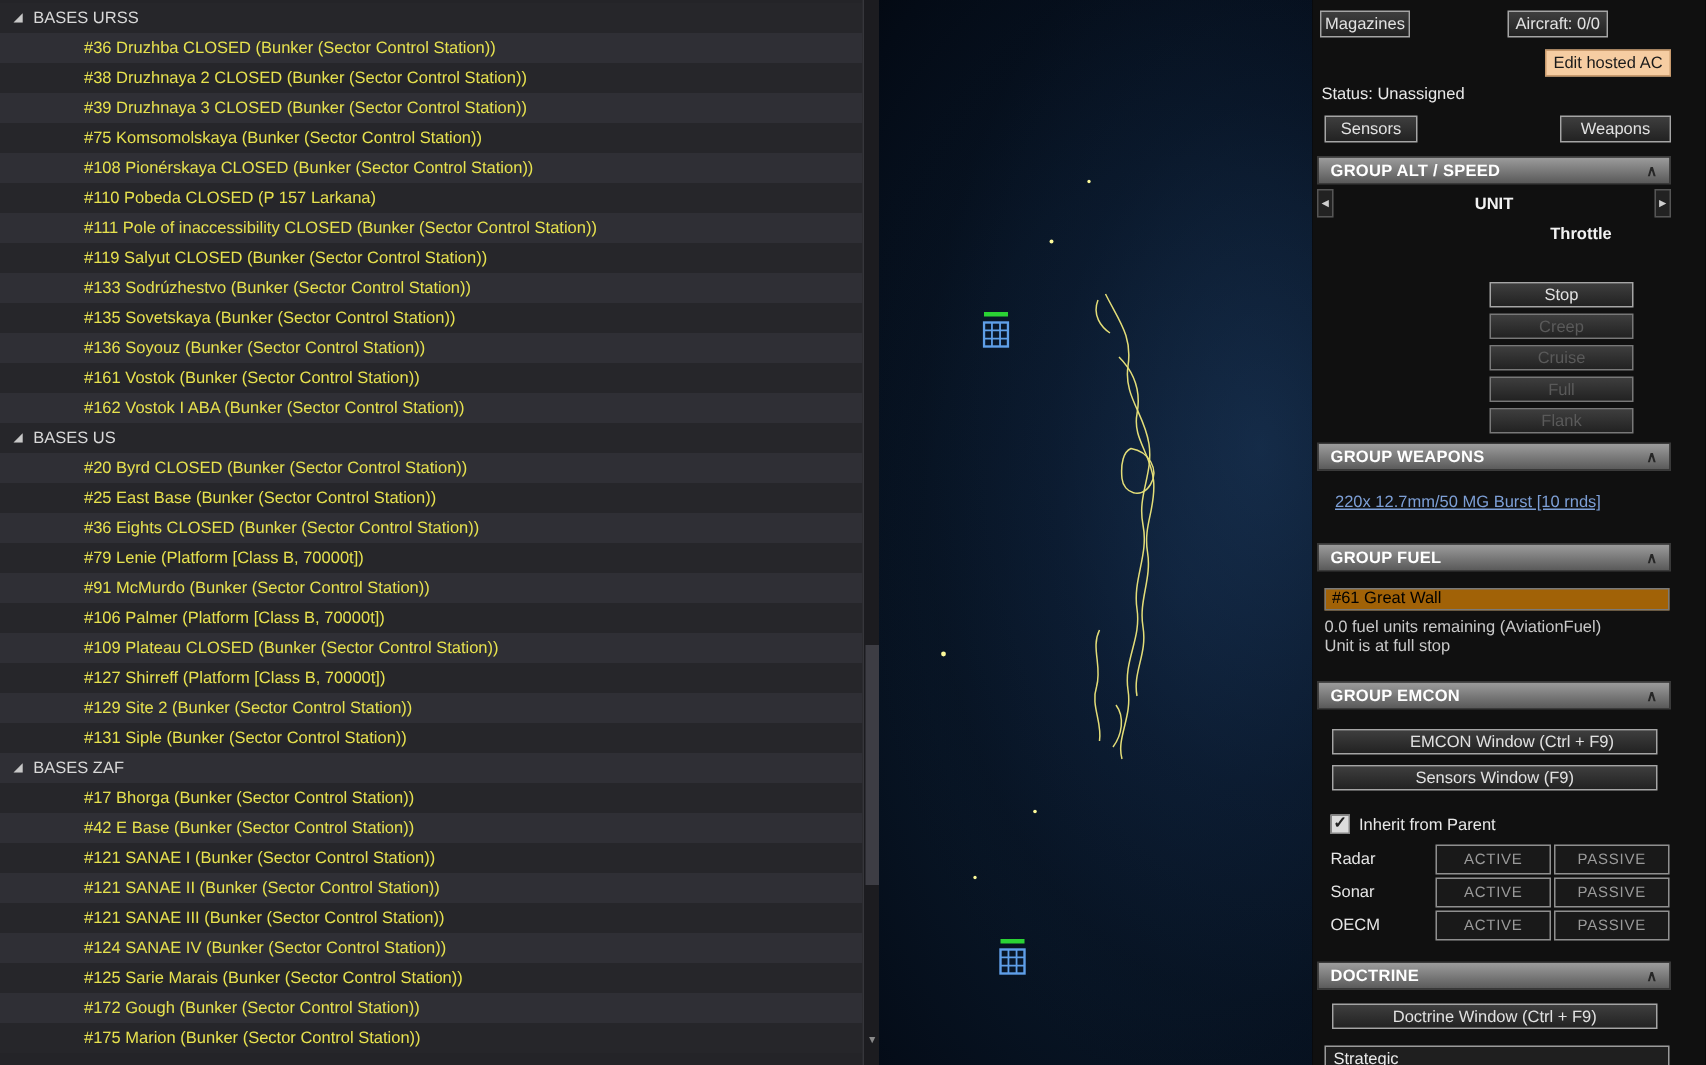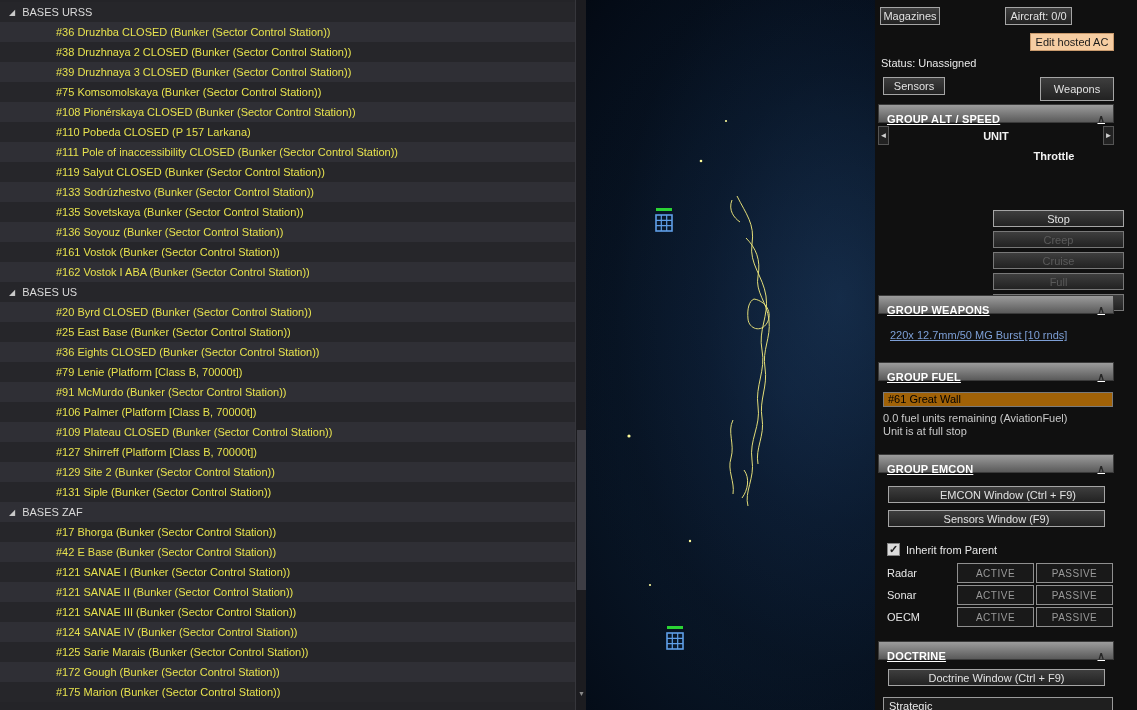--- a/index.html
+++ b/index.html
@@ -34,21 +34,21 @@
   .right { position:relative; width:262px; height:710px; background:#101010; flex:none; overflow:hidden;
            font-size:11px; color:#e8e8e8; }
   .abs { position:absolute; }
   .btn { background:linear-gradient(#3e3e3e,#222); border:1px solid #a5a5a5; color:#e2e2e2;
          display:flex; align-items:center; justify-content:center; font-size:11px; cursor:default; }
   .btn.disabled { color:#5a5a5a; border-color:#787878; }
   .btn-peach { background:#f6cda2; border:1px solid #c89a6d; color:#1a1a1a; }
   .sec-head { position:absolute; left:3px; width:236px; height:19px; padding:8px 8px;
               background:linear-gradient(#9c9c9c,#5a5a5a); border:1px solid #3a3a3a;
               color:#fff; font-weight:bold; font-size:11px; letter-spacing:.2px;
-              display:flex; justify-content:space-between;text-decoration:underline; }
+              display:flex; align-items:center; justify-content:space-between; }
   .chev { color:#262626; font-weight:bold; font-size:10px; }
   .navarrow { background:#222; border:1px solid #555; color:#cfcfcf; font-size:8px;
               display:flex; align-items:center; justify-content:center; }
   .boldlbl { font-weight:bold; color:#f2f2f2; text-align:center; }
   .throttle { height:17px; margin-bottom:4px; }
   .link { color:#7d9fd6; text-decoration:underline; font-size:11px; white-space:nowrap; }
   .combo-light { background:#a16207; border:1px solid #7a7a7a; color:#000; font-size:11px;
                  line-height:13px; padding:0 4px; overflow:hidden; white-space:nowrap; }
   .combo-dark { background:#1f1f1f; border:1px solid #9a9a9a; color:#ececec; font-size:11px;
                 padding:2px 5px; white-space:nowrap; }
@@ -148,31 +148,31 @@
     </div>
   </div>
 
   <div class="right">
 
     <div class="btn abs" style="left:5px; top:7px; width:60px; height:18px;">Magazines</div>
     <div class="btn abs" style="left:130px; top:7px; width:67px; height:18px;">Aircraft: 0/0</div>
     <div class="btn btn-peach abs" style="left:155px; top:33px; width:84px; height:18px;">Edit hosted AC</div>
     <div class="abs" style="left:6px; top:57px;">Status: Unassigned</div>
     <div class="btn abs" style="left:8px; top:77px; width:62px; height:18px;">Sensors</div>
-    <div class="btn abs" style="left:165px; top:77px; width:74px; height:24px;">Weapons</div>
+    <div class="btn abs" style="left:165px; top:77px; width:74px; height:18px;">Weapons</div>
 
     <div class="sec-head" style="top:104px;">
       <span>GROUP ALT / SPEED</span>
       <span class="chev">∧</span>
     </div>
     <div class="navarrow abs" style="left:3px; top:126px; width:11px; height:19px;">◄</div>
     <div class="boldlbl abs" style="left:15px; top:130px; width:212px;">UNIT</div>
     <div class="navarrow abs" style="left:228px; top:126px; width:11px; height:19px;">►</div>
     <div class="boldlbl abs" style="left:118px; top:150px; width:122px;">Throttle</div>
-    <div class="abs" id="throttle-stack" style="left:118px; top:188px; width:131px;margin-top:22px;">
+    <div class="abs" id="throttle-stack" style="left:118px; top:188px; width:96px;">
         <div class="btn throttle">Stop</div>
         <div class="btn throttle disabled">Creep</div>
         <div class="btn throttle disabled">Cruise</div>
         <div class="btn throttle disabled">Full</div>
         <div class="btn throttle disabled">Flank</div>
       </div>
 
     <div class="sec-head" style="top:295px;">
       <span>GROUP WEAPONS</span>
       <span class="chev">∧</span>

